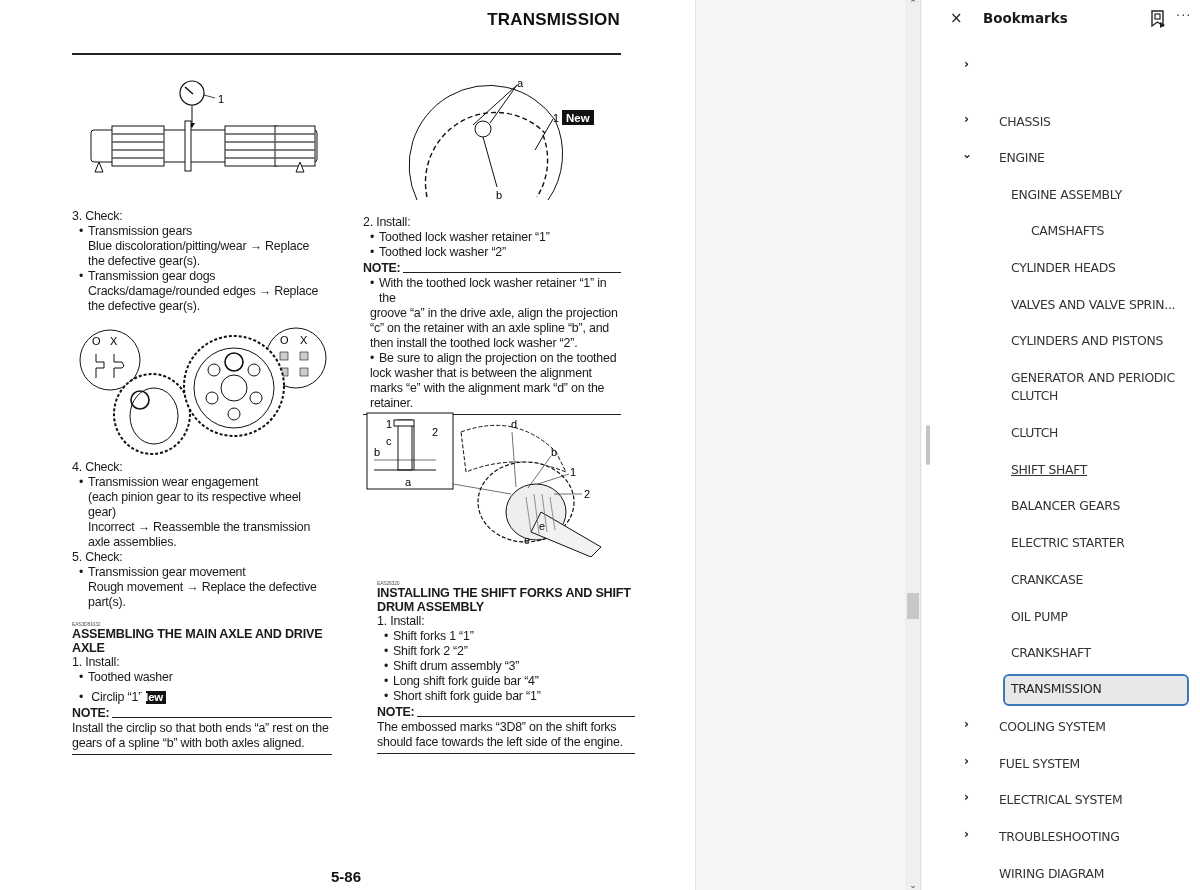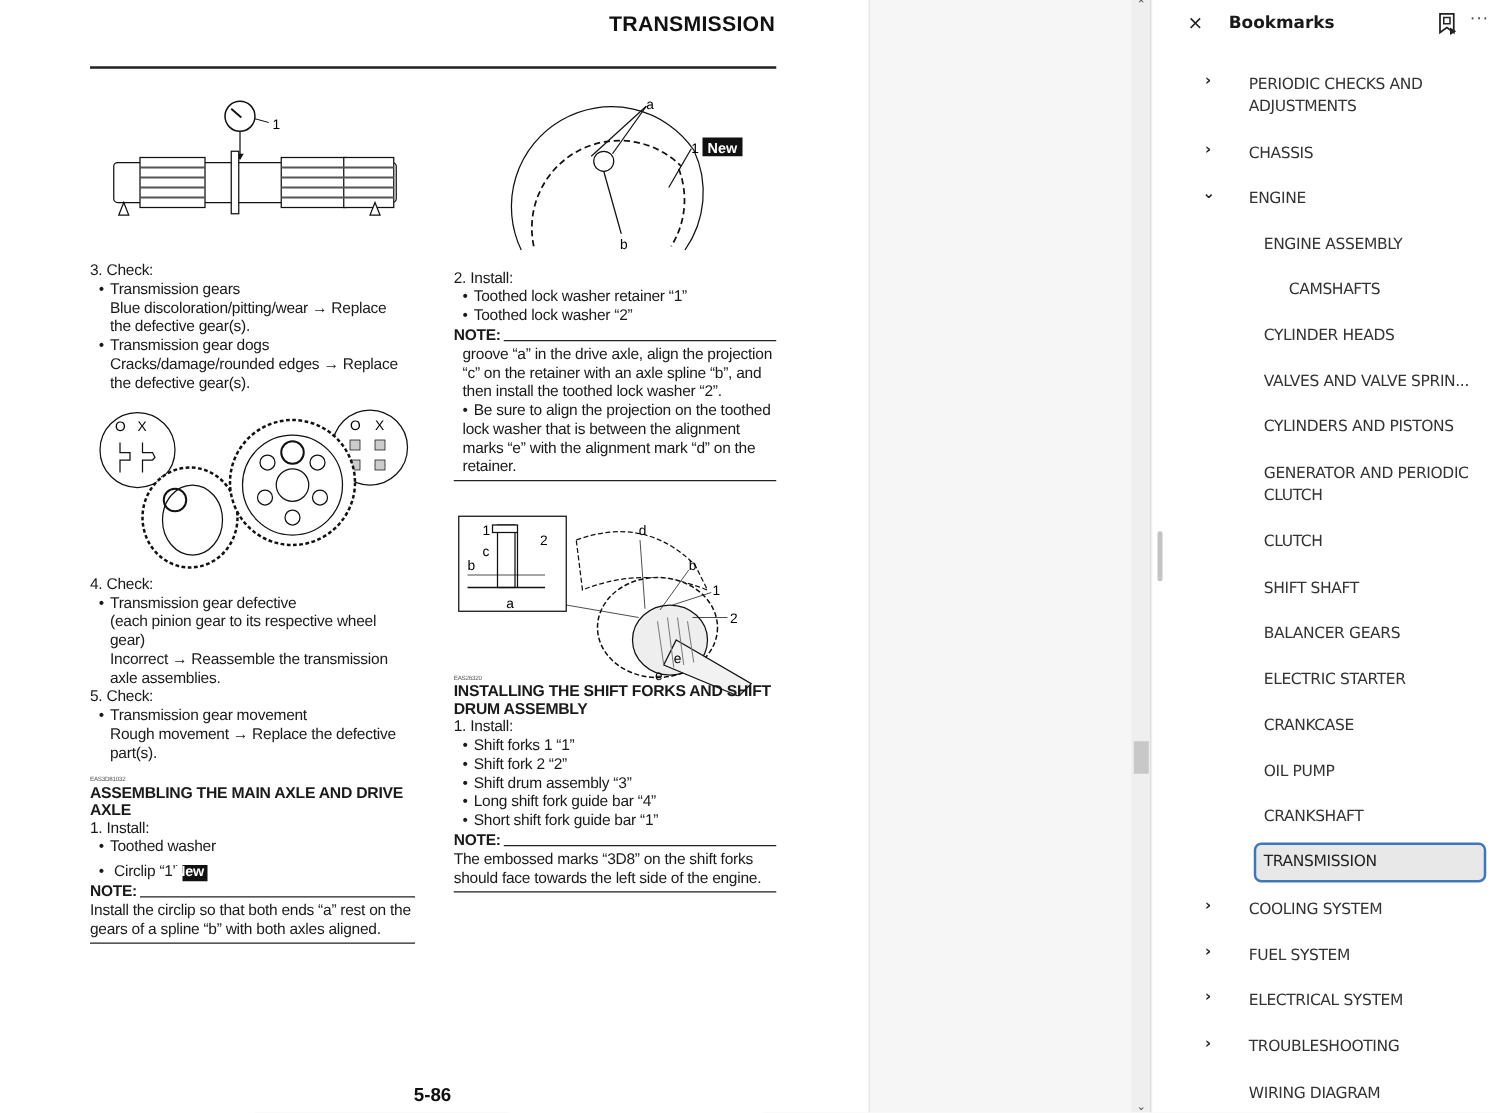--- a/index.html
+++ b/index.html
@@ -119,21 +119,21 @@
     <circle cx="140" cy="44" r="6" fill="none" stroke="#111"></circle>
     <circle cx="160" cy="36" r="9" fill="none" stroke="#111" stroke-width="1.6"></circle>
     <circle cx="180" cy="44" r="6" fill="none" stroke="#111"></circle>
     <circle cx="138" cy="72" r="6" fill="none" stroke="#111"></circle>
     <circle cx="182" cy="72" r="6" fill="none" stroke="#111"></circle>
     <circle cx="160" cy="88" r="6" fill="none" stroke="#111"></circle>
   </svg>
 
   <div class="col col-left" style="top:460px;">
     <div class="step">4. Check:</div>
-    <div class="bullet">Transmission gear defective</div>
+    <div class="bullet">Transmission wear engagement</div>
     <div class="indent">(each pinion gear to its respective wheel</div>
     <div class="indent">gear)</div>
     <div class="indent">Incorrect → Reassemble the transmission</div>
     <div class="indent">axle assemblies.</div>
     <div class="step">5. Check:</div>
     <div class="bullet">Transmission gear movement</div>
     <div class="indent">Rough movement → Replace the defective</div>
     <div class="indent">part(s).</div>
   </div>
 
@@ -173,20 +173,21 @@
   </svg>
 
   <div class="col col-right" style="top:215px;">
     <div class="step">2. Install:</div>
     <div class="bullet">Toothed lock washer retainer “1”</div>
     <div class="bullet">Toothed lock washer “2”</div>
     <div class="note-head">
       <span>NOTE:</span>
         <span class="line"></span>
     </div>
+    <div class="bullet"><span>With the toothed lock washer retainer “1” in the</span></div>
     <div class="indent" style="padding-left:7px">groove “a” in the drive axle, align the projection</div>
     <div class="indent" style="padding-left:7px">“c” on the retainer with an axle spline “b”, and</div>
     <div class="indent" style="padding-left:7px">then install the toothed lock washer “2”.</div>
     <div class="bullet"><span>Be sure to align the projection on the toothed</span></div>
     <div class="indent" style="padding-left:7px">lock washer that is between the alignment</div>
     <div class="indent" style="padding-left:7px">marks “e” with the alignment mark “d” on the</div>
     <div class="indent" style="padding-left:7px">retainer.</div>
     <div class="note-end"></div>
   </div>
 
@@ -218,21 +219,21 @@
     <line x1="185" y1="44" x2="162" y2="76" stroke="#111" stroke-width="0.6"></line>
     <text x="185" y="44" font-size="11" font-family="Liberation Sans, sans-serif">b</text>
     <line x1="203" y1="62" x2="172" y2="72" stroke="#111" stroke-width="0.6"></line>
     <text x="204" y="64" font-size="11" font-family="Liberation Sans, sans-serif">1</text>
     <line x1="216" y1="82" x2="188" y2="82" stroke="#111" stroke-width="0.6"></line>
     <text x="218" y="86" font-size="11" font-family="Liberation Sans, sans-serif">2</text>
     <text x="173" y="118" font-size="11" font-family="Liberation Sans, sans-serif">e</text>
     <text x="158" y="132" font-size="11" font-family="Liberation Sans, sans-serif">e</text>
   </svg>
 
-  <div class="col col-right" style="top:540px;">
+  <div class="col col-right" style="top:580px;margin-left:14px;">
     <div class="code">EAS26320</div>
     <div class="heading">INSTALLING THE SHIFT FORKS AND SHIFT</div>
     <div class="heading">DRUM ASSEMBLY</div>
     <div class="step">1. Install:</div>
     <div class="bullet">Shift forks 1 “1”</div>
     <div class="bullet">Shift fork 2 “2”</div>
     <div class="bullet">Shift drum assembly “3”</div>
     <div class="bullet">Long shift fork guide bar “4”</div>
     <div class="bullet">Short shift fork guide bar “1”</div>
     <div class="note-head">
@@ -262,42 +263,38 @@
       <path d="M2 1 h11 v15 l-5.5 -4 l-5.5 4 z" fill="none" stroke="#222" stroke-width="1.4"></path>
       <rect x="5" y="4" width="5" height="5" fill="none" stroke="#222" stroke-width="1.2"></rect>
       <path d="M10 12 l5 3 l-5 3 z" fill="#222"></path>
     </svg>
     <div class="more-btn">···</div>
   </div>
 
   <div class="panel-inner-scroll"></div>
 
   <span class="chev" style="top:57px;">›</span>
-  <div class="bm-item top" style="top:58px;">
-    <div>PERIODIC CHECKS AND</div>
-    <div>ADJUSTMENTS</div>
-  </div>
 
   <span class="chev" style="top:112px;">›</span>
   <div class="bm-item top" style="top:113px;">CHASSIS</div>
 
   <span class="chev down" style="top:147px;">⌄</span>
   <div class="bm-item top" style="top:149px;">ENGINE</div>
 
   <div class="bm-item child" style="top:186px;">ENGINE ASSEMBLY</div>
   <div class="bm-item child" style="top:222px;margin-left:20px;">CAMSHAFTS</div>
   <div class="bm-item child" style="top:259px;">CYLINDER HEADS</div>
   <div class="bm-item child" style="top:296px;">VALVES AND VALVE SPRIN...</div>
   <div class="bm-item child" style="top:332px;">CYLINDERS AND PISTONS</div>
   <div class="bm-item child" style="top:369px;">
     <div>GENERATOR AND PERIODIC</div>
     <div>CLUTCH</div>
   </div>
   <div class="bm-item child" style="top:424px;">CLUTCH</div>
-  <div class="bm-item child" style="top:461px;">SHIFT SHAFT</div>
+  <div class="bm-item child" style="top:461px;text-decoration:underline;">SHIFT SHAFT</div>
   <div class="bm-item child" style="top:497px;">BALANCER GEARS</div>
   <div class="bm-item child" style="top:534px;">ELECTRIC STARTER</div>
   <div class="bm-item child" style="top:571px;">CRANKCASE</div>
   <div class="bm-item child" style="top:608px;">OIL PUMP</div>
   <div class="bm-item child" style="top:644px;">CRANKSHAFT</div>
 
   <div class="bm-selected">
     <span>TRANSMISSION</span>
   </div>
 

